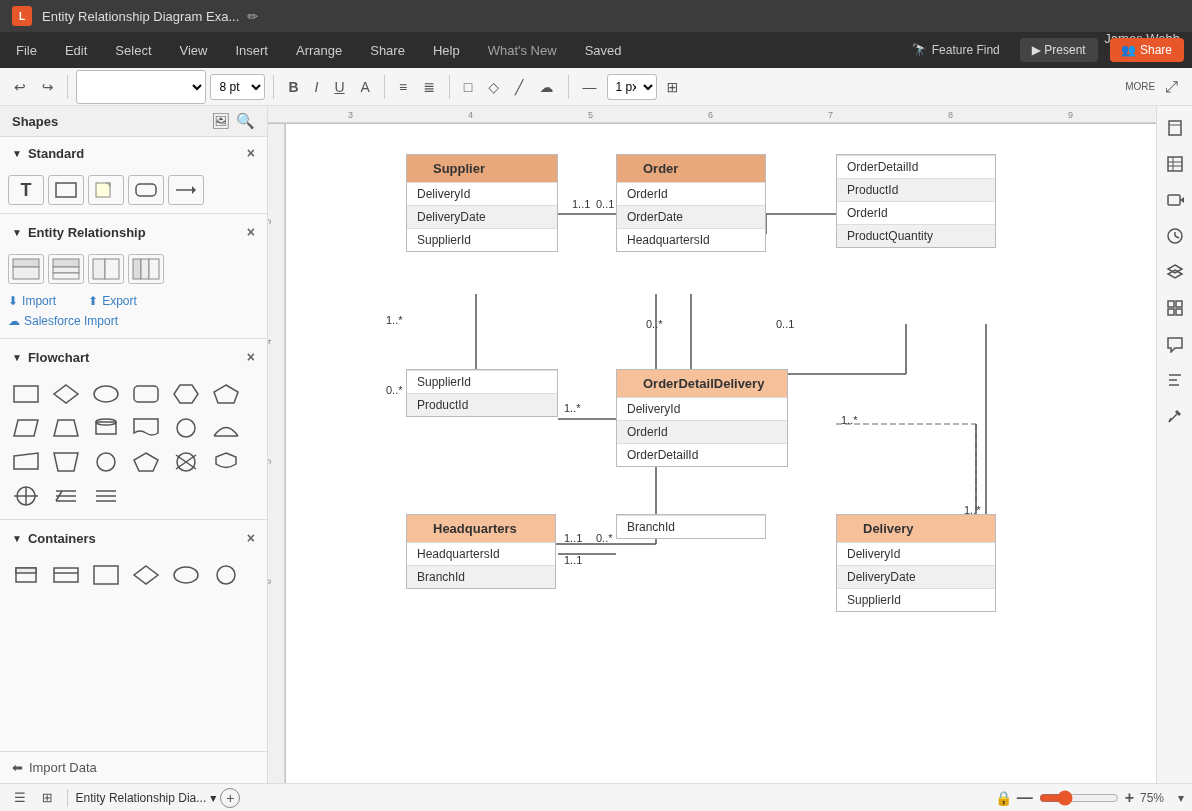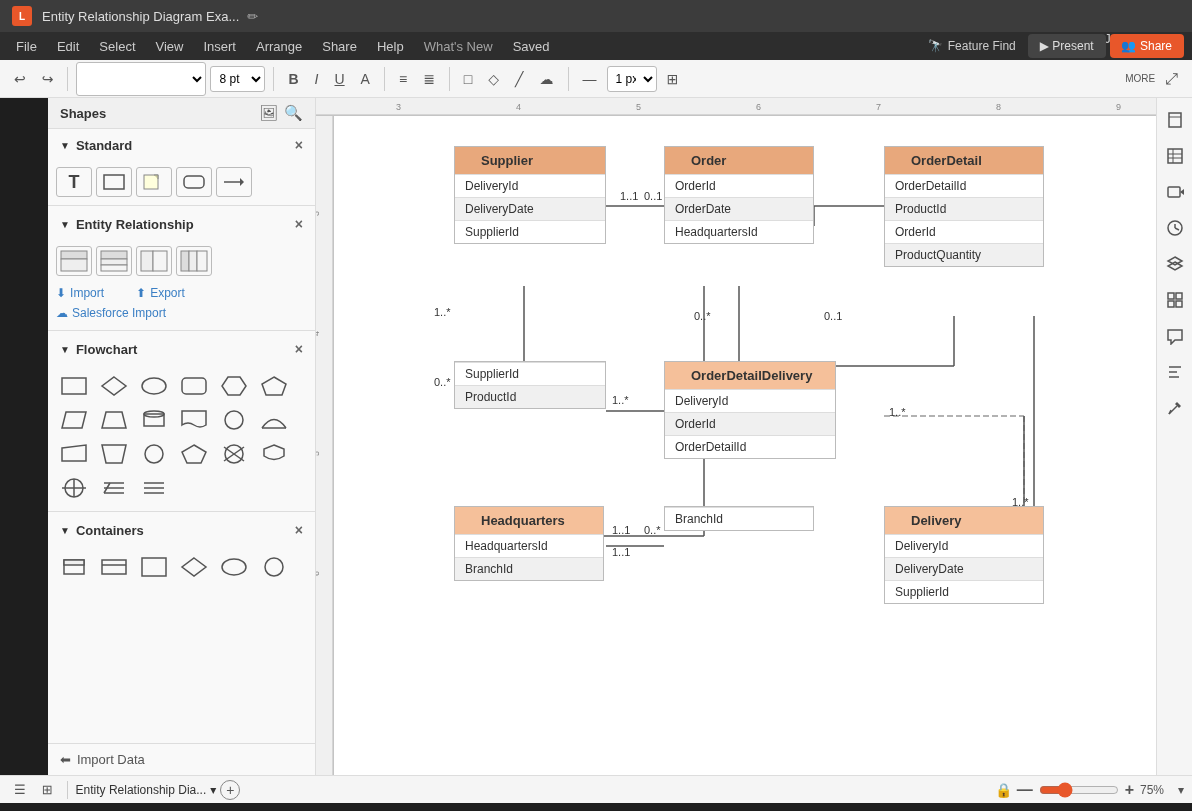--- a/index.html
+++ b/index.html
@@ -21,27 +21,27 @@
       border-radius: 3px;
       margin-right: 10px;
       display: flex; align-items: center; justify-content: center;
       color: white; font-size: 10px; font-weight: bold;
     }
     #titlebar .user { margin-left: auto; color: #ccc; margin-top: 44px; }
 
     
     #menubar {
       background: #2d2d2d;
-      height: 28px;
+      height: 36px;
       display: flex;
       align-items: center;
       padding: 0 8px;
       color: #ccc;
       font-size: 13px;
-      gap: 4px;
+      gap: 12px;
     }
     #menubar .menu-item {
       padding: 4px 8px;
       cursor: pointer;
       border-radius: 3px;
     }
     #menubar .menu-item.highlight { color: #a3a3a3; }
     #menubar .spacer { flex: 1; }
     #menubar .btn-present {
       background: #444;
@@ -129,21 +129,20 @@
 
     
     #sidebar {
       width: 268px;
       background: #f9f9f9;
       border-right: 1px solid #ddd;
       display: flex;
       flex-direction: column;
       overflow-y: auto;
       overflow-x: hidden;
-      margin-left: 48px;
     }
     #sidebar .section-header {
       display: flex;
       align-items: center;
       padding: 8px 12px;
       font-weight: bold;
       font-size: 13px;
       color: #333;
       cursor: pointer;
     }
@@ -758,21 +757,20 @@
       </div>
 
       <div class="erd-entity" style="left:330px; top:30px; width:150px;">
         <div class="erd-header" style="background:#e8a87c;">Order</div>
         <div class="erd-row">OrderId</div>
         <div class="erd-row alt">OrderDate</div>
         <div class="erd-row">HeadquartersId</div>
       </div>
 
       <div class="erd-entity" style="left:550px; top:30px; width:160px;">
-        <div class="erd-header" style="background:#e8a87c;">OrderDetail</div>
         <div class="erd-row">OrderDetailId</div>
         <div class="erd-row alt">ProductId</div>
         <div class="erd-row">OrderId</div>
         <div class="erd-row alt">ProductQuantity</div>
       </div>
 
       <div class="erd-entity" style="left:120px; top:245px; width:152px;">
         <div class="erd-row">SupplierId</div>
         <div class="erd-row alt">ProductId</div>
       </div>

